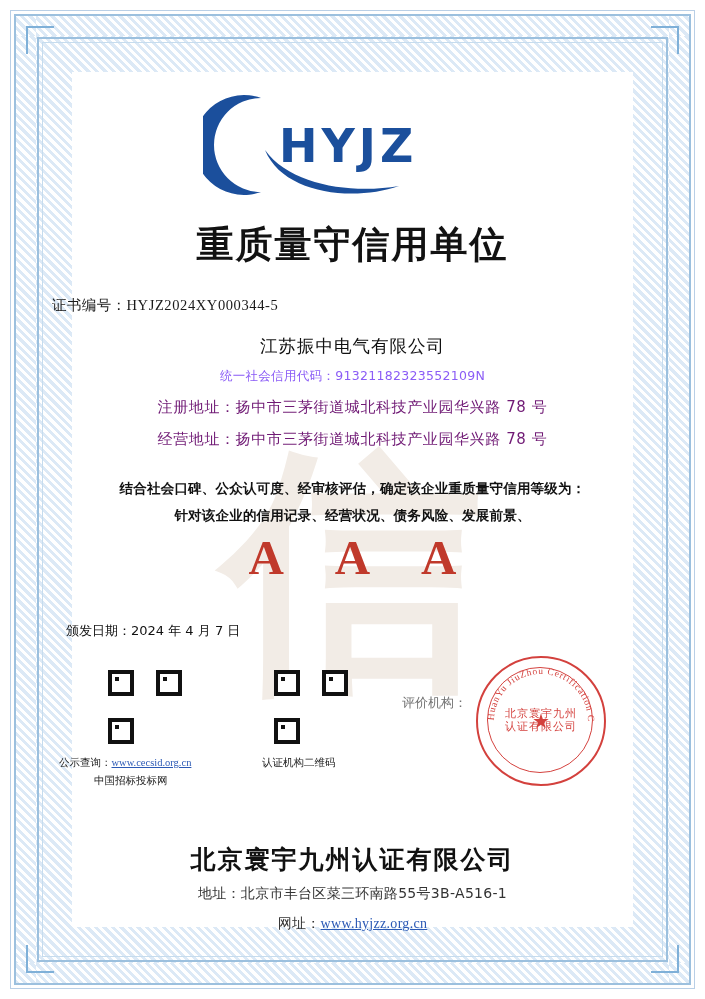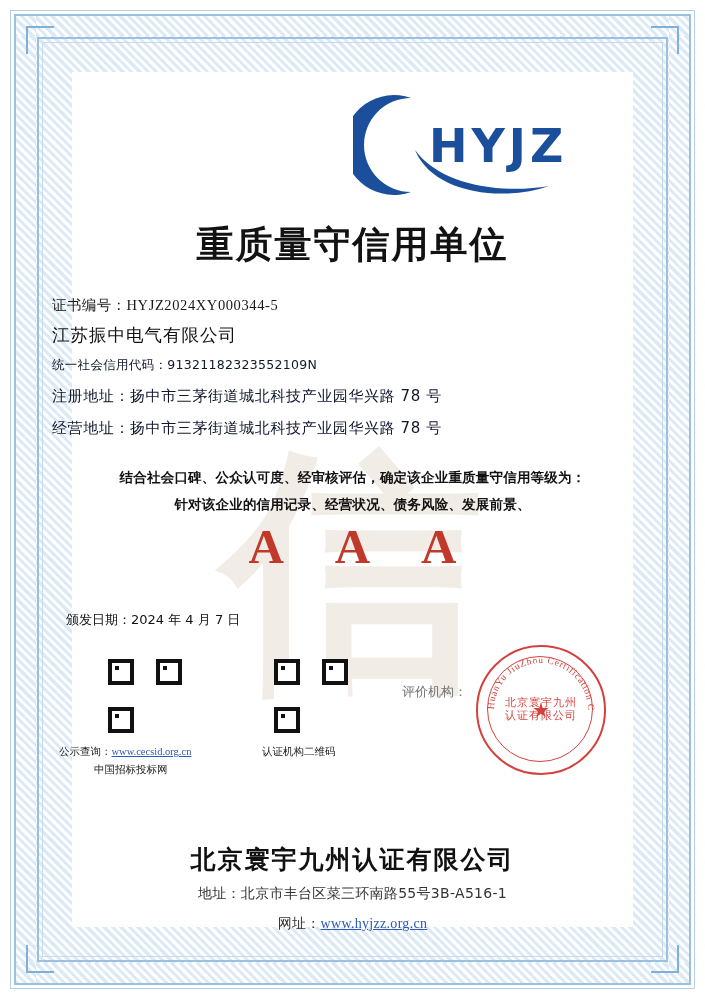--- a/index.html
+++ b/index.html
@@ -99,21 +99,21 @@
     top: 52px; bottom: 52px;
     z-index: 2;
   }
 
   
   .logo-wrap {
     margin-top: 34px;
     height: 118px;
     display: flex;
     align-items: center;
-    justify-content: flex-end;
+    justify-content: center;
   }
   .logo-svg { display: block; }
 
   
   .main-title {
     margin-top: 16px;
     text-align: center;
     font-family: "DejaVu Sans", sans-serif;
     font-weight: 700;
     font-size: 37px;
@@ -127,38 +127,38 @@
     text-align: left;
     padding-right: 6px;
     font-size: 14.5px;
     color: #1a1a1a;
     letter-spacing: 0.4px;
   }
   .cert-no-row .label { font-family: "DejaVu Sans", sans-serif; }
   .cert-no-row .value { font-family: "Liberation Serif", serif; letter-spacing: 0.6px; }
 
   
-  .info-block { margin-top: 8px; text-align: left; }
+  .info-block { margin-top: 19px; text-align: center; }
   .company-name {
     font-family: "DejaVu Sans", sans-serif;
     font-size: 17.5px;
     color: #111;
     letter-spacing: 1px;
   }
   .uscc {
     margin-top: 10px;
     font-size: 12.5px;
-    color: #0f172a;
+    color: #8b5cf6;
     font-family: "DejaVu Sans", sans-serif;
     letter-spacing: 0.3px;
   }
   .addr-line {
     margin-top: 13px;
     font-size: 15px;
-    color: #0f172a;
+    color: #701a75;
     font-family: "DejaVu Sans", sans-serif;
     letter-spacing: 0.6px;
   }
 
   
   .statement {
     margin-top: 26px;
     text-align: center;
     font-size: 13.5px;
     line-height: 2.0;

